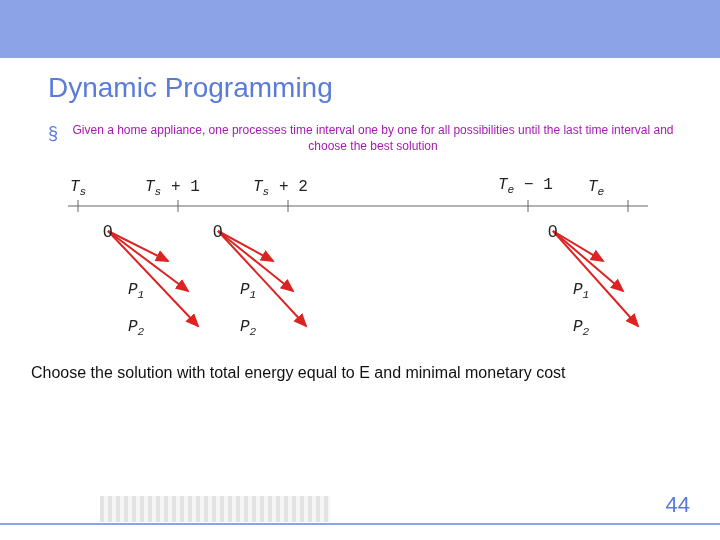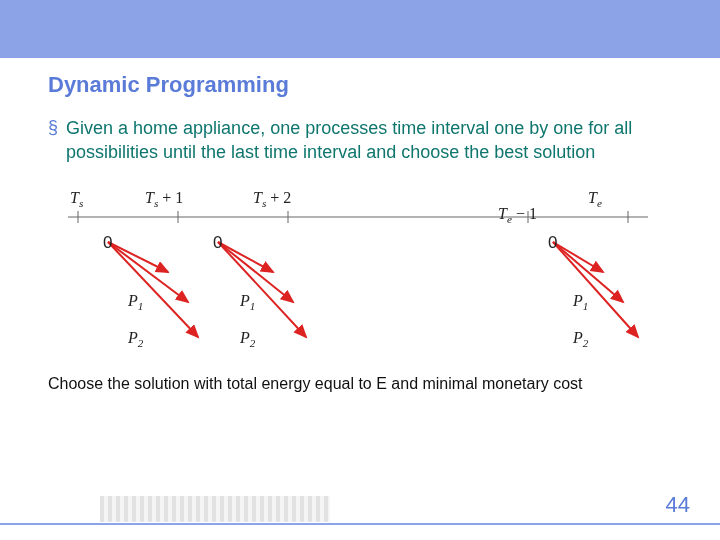--- a/index.html
+++ b/index.html
@@ -11,65 +11,66 @@
     position: relative;
     overflow: hidden;
   }
   .top-band {
     width: 100%;
     height: 58px;
     background: #8da3e8;
   }
   .title {
     color: #5a7bd8;
-    font-size: 22px;
-    font-weight: 700;
+    font-size: 28px;
+    font-weight: 400;
     padding: 14px 0 0 48px;
   }
   .content {
     padding: 18px 40px 0 48px;
   }
   .bullet-row {
     display: flex;
     align-items: flex-start;
     gap: 8px;
   }
   .bullet {
     color: #5a7bd8;
     font-size: 18px;
     line-height: 1.3;
   }
   .body-text {
-    color: #0f766e;
-    font-size: 18px;
+    color: #a21caf;
+    font-size: 12px;
     line-height: 1.35;
+    text-align: center;
   }
   .diagram {
     position: relative;
     margin: 22px 0 0 0;
     width: 620px;
     height: 180px;
   }
   .axis-label {
     position: absolute;
-    font-family: Liberation Serif, serif;
+    font-family: Liberation Mono, monospace;
     font-style: italic;
     font-size: 16px;
     color: #222;
   }
   .zero-label {
     position: absolute;
     font-family: Arial, sans-serif;
     font-size: 17px;
     color: #222;
   }
   .conclusion {
     font-size: 16px;
     color: #111;
-    padding: 8px 40px 0 48px;
+    padding: 8px 40px 0 31px;
   }
   .footer {
     position: absolute;
     left: 0;
     bottom: 0;
     width: 100%;
     height: 60px;
   }
   .footer-texture {
     position: absolute;
@@ -143,21 +144,21 @@
       <line x1="170" y1="55" x2="258" y2="150" stroke="#d22" stroke-width="2" marker-end="url(#arr)"></line>
 
       <line x1="505" y1="55" x2="555" y2="85" stroke="#d22" stroke-width="2" marker-end="url(#arr)"></line>
       <line x1="505" y1="55" x2="575" y2="115" stroke="#d22" stroke-width="2" marker-end="url(#arr)"></line>
       <line x1="505" y1="55" x2="590" y2="150" stroke="#d22" stroke-width="2" marker-end="url(#arr)"></line>
     </svg>
 
     <span class="axis-label" style="left:22px;top:2px"><span>T</span><span class="sub">s</span></span>
     <span class="axis-label" style="left:97px;top:2px"><span>T</span><span class="sub">s</span><span style="font-style:normal"> + 1</span></span>
     <span class="axis-label" style="left:205px;top:2px"><span>T</span><span class="sub">s</span><span style="font-style:normal"> + 2</span></span>
-    <span class="axis-label" style="left:450px;top:18px"><span>T</span><span class="sub">e</span><span style="font-style:normal"> − 1</span></span>
+    <span class="axis-label" style="left:450px;top:0"><span>T</span><span class="sub">e</span><span style="font-style:normal"> − 1</span></span>
     <span class="axis-label" style="left:540px;top:2px"><span>T</span><span class="sub">e</span></span>
 
     <span class="zero-label" style="left:55px;top:46px">0</span>
     <span class="zero-label" style="left:165px;top:46px">0</span>
     <span class="zero-label" style="left:500px;top:46px">0</span>
 
     <span class="axis-label" style="left:80px;top:105px"><span>P</span><span class="sub">1</span></span>
     <span class="axis-label" style="left:80px;top:142px"><span>P</span><span class="sub">2</span></span>
 
     <span class="axis-label" style="left:192px;top:105px"><span>P</span><span class="sub">1</span></span>

